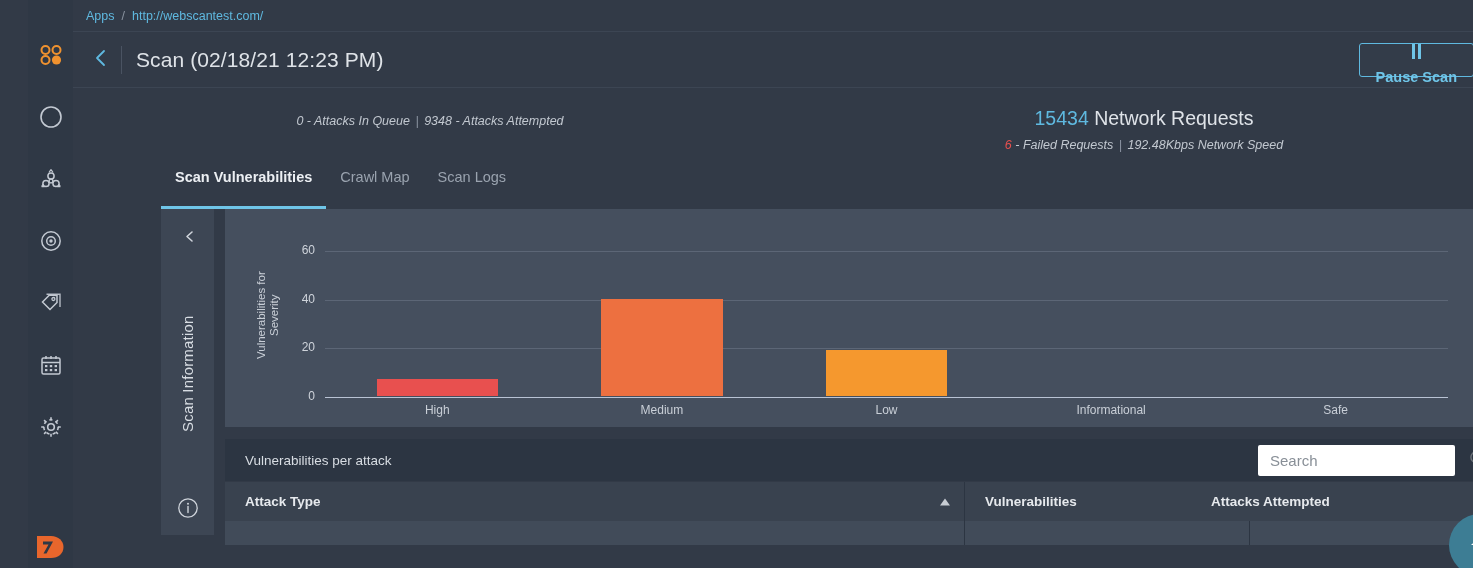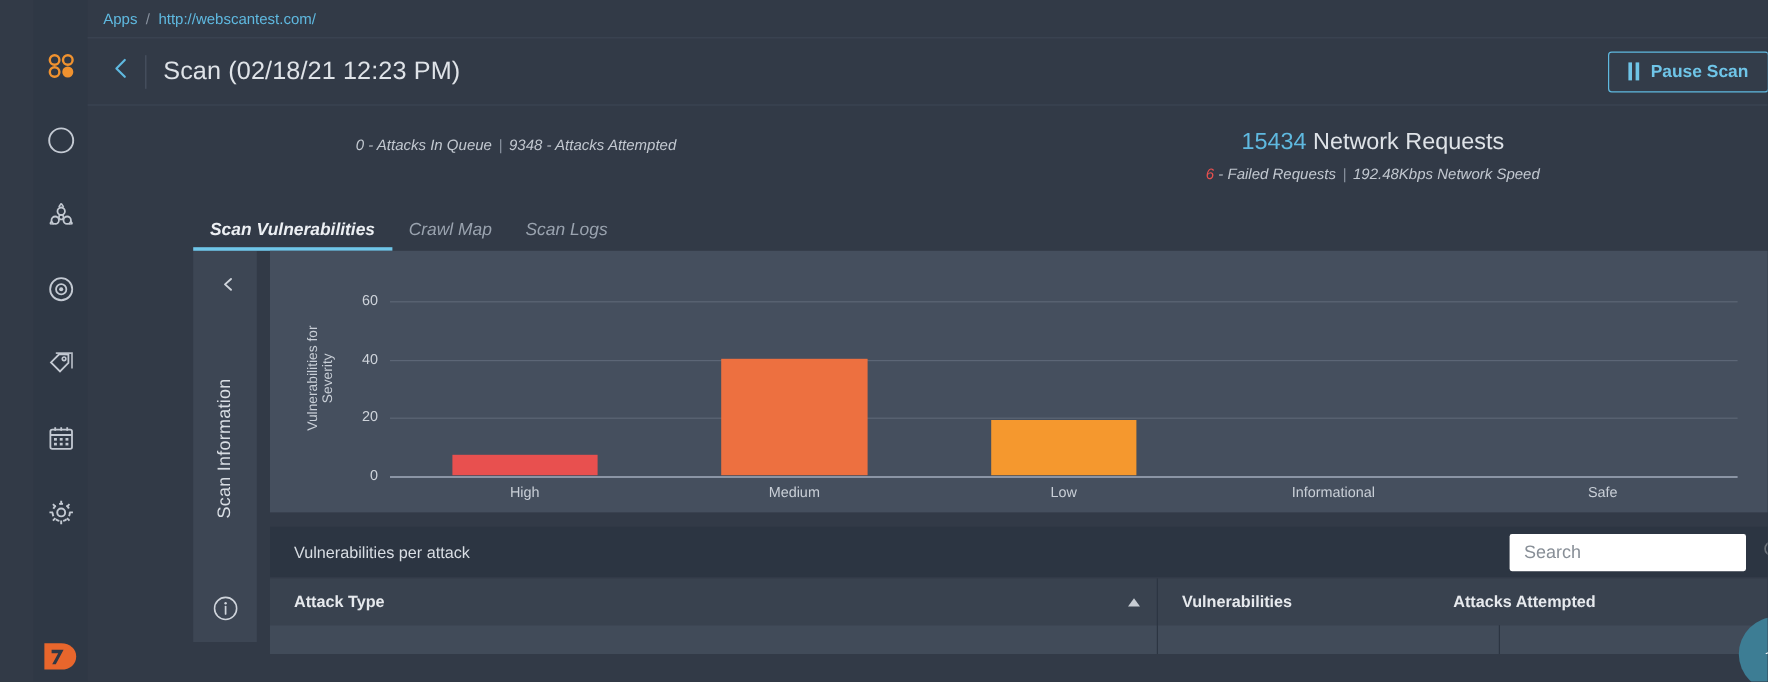--- a/index.html
+++ b/index.html
@@ -57,21 +57,21 @@
   .title-divider { width: 1px; height: 28px; background: #4a5362; margin: 0 14px 0 5px; }
   .page-title { font-size: 21px; color: #dfe3e8; font-weight: 400; letter-spacing: .1px; }
   .titlebar-spacer { flex: 1 1 auto; }
   .btn {
     display: flex; align-items: center; gap: 10px;
     height: 34px; border-radius: 3px; padding: 0 16px;
     font-size: 14.5px; font-weight: bold; cursor: pointer;
     white-space: nowrap;
   }
   .btn-pause {
-    border: 1px solid #5fb9e0; background: #333c49; color: #6fc5e8;
+    border: 1px solid #5fb9e0; background: #333c49; color: #6fc5e8; flex-direction: column;
   }
   .btn-stop {
     border: 1px solid #e84a4a; background: #e8504f; color: #fff; margin-left: 10px;
     padding-right: 13px;
   }
   .pause-glyph { display: inline-flex; gap: 3px; }
   .pause-glyph i { display: block; width: 3px; height: 15px; background: #6fc5e8; }
   .stop-glyph { width: 13px; height: 13px; background: #fff; display: block; }
   .chev-down { margin-left: 2px; }
 
@@ -82,22 +82,22 @@
   .stat { flex: 1 1 0; text-align: center; }
   .stat-main { font-size: 19.5px; color: #dfe3e8; line-height: 24px; }
   .stat-main .num { color: #5fb9e0; }
   .stat-sub { font-size: 12.5px; color: #c2c8d0; margin-top: 7px; line-height: 16px; font-style: italic; }
   .stat-sub .danger { color: #e8504f; }
   .stat-sub .pipe { color: #8a93a0; padding: 0 2px; }
 
   
   .tabs { display: flex; padding: 0 0 0 88px; height: 42px; align-items: flex-end; }
   .tab {
-    font-size: 14.5px; color: #9aa3af; padding: 0 14px 9px 14px;
-    cursor: pointer; position: relative; font-style: italic;
+    font-size: 14.5px; color: #9aa3af; padding: 0 14px 24px 14px;
+    cursor: pointer; position: relative;
   }
   .tab.active { color: #eceff3; font-weight: bold; }
   .tab.active::after {
     content: ""; position: absolute; left: 0; right: 0; bottom: 0;
     height: 3px; background: #6fc5e8;
   }
 
   
   .content { display: flex; padding: 0 25px 0 88px; height: 326px; }
 

